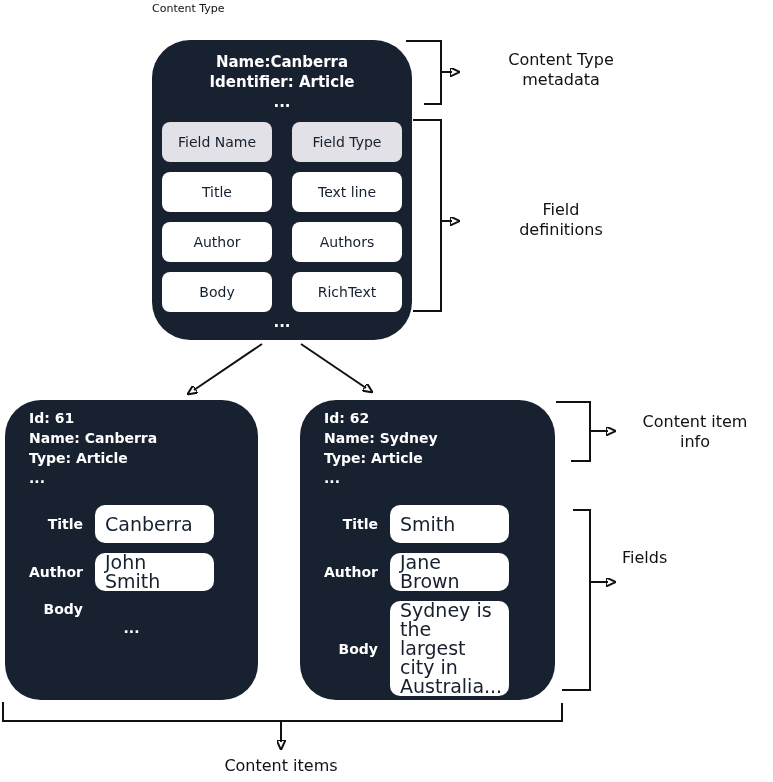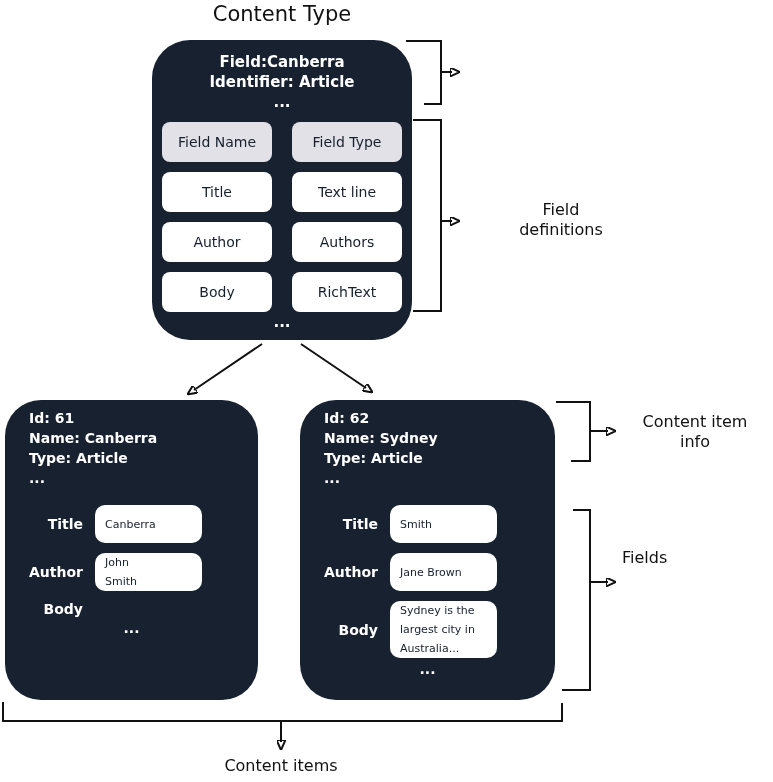--- a/index.html
+++ b/index.html
@@ -11,22 +11,22 @@
   }
   *{box-sizing:border-box;}
   body{margin:0;background:#ffffff;}
   .canvas{
     position:relative;width:773px;height:782px;background:#ffffff;
     font-family:"DejaVu Sans", sans-serif;color:var(--line-color);overflow:hidden;
   }
 
   
   .diagram-title{
-    position:absolute;left:152px;top:2px;width:260px;text-align:center;
-    font-size:21px;font-weight:500;
+    position:absolute;left:152px;top:2px;width:260px;text-align:left;
+    font-size:11px;font-weight:500;
   }
 
   
   .type-box{
     position:absolute;left:152px;top:40px;width:260px;height:300px;
     background:var(--box-bg);border-radius:38px;color:#fff;
   }
   .type-meta{padding-top:12px;text-align:center;font-weight:bold;font-size:15px;line-height:20px;}
   .field-grid{
     display:grid;grid-template-columns:110px 110px;column-gap:20px;row-gap:10px;
@@ -44,23 +44,23 @@
     position:absolute;top:400px;height:300px;background:var(--box-bg);
     border-radius:36px;color:#fff;
   }
   .item-box.first{left:5px;width:253px;}
   .item-box.second{left:300px;width:255px;}
   .item-info{padding:8px 10px 0 24px;font-weight:bold;font-size:14px;line-height:20px;white-space:pre-line;}
   .item-fields{display:flex;flex-direction:column;gap:10px;margin-top:17px;}
   .field-row{display:flex;align-items:center;}
   .field-label{width:90px;padding-right:12px;text-align:right;font-weight:bold;font-size:14px;flex:none;}
   .field-input{
-    width:107px;min-height:38px;display:flex;align-items:center;
+    width:119px;min-height:38px;display:flex;align-items:center;
     background:var(--cell-bg);border-radius:10px;color:var(--cell-text);
-    font-size:11px;line-height:19px;padding:0 10px;white-space:pre-line;
+    font-size:19px;line-height:19px;padding:0 10px;white-space:pre-line;
   }
   .item-ellipsis{text-align:center;font-weight:bold;font-size:14px;margin-top:3px;}
 
   
   .label{position:absolute;font-size:16px;line-height:20px;text-align:center;color:var(--line-color);font-weight:500;}
   .label-metadata{left:481px;top:50px;width:160px;}
   .label-fielddefs{left:501px;top:200px;width:120px;}
   .label-iteminfo{left:630px;top:412px;width:130px;}
   .label-fields{left:622px;top:548px;width:110px;text-align:left;}
   .label-contentitems{left:181px;top:756px;width:200px;}
@@ -71,21 +71,21 @@
 </style>
 </head>
 <body>
 
 <div class="canvas">
 
   <div class="diagram-title">Content Type</div>
 
   <div class="type-box">
     <div class="type-meta">
-      <div>Field:Canberra</div>
+      <div>Name:Canberra</div>
       <div>Identifier: Article</div>
       <div>...</div>
     </div>
     <div class="field-grid">
       <div class="cell header">Field Name</div>
       <div class="cell header">Field Type</div>
       <div class="cell">Title</div>
       <div class="cell">Text line</div>
       <div class="cell">Author</div>
       <div class="cell">Authors</div>
@@ -132,20 +132,21 @@
         <div class="field-input">Jane Brown</div>
       </div>
       <div class="field-row">
         <div class="field-label">Body</div>
         <div class="field-input">Sydney is the largest city in Australia...</div>
       </div>
     </div>
     <div class="item-ellipsis">...</div>
   </div>
 
+  <div class="label label-metadata">Content Type metadata</div>
   <div class="label label-iteminfo">Content item info</div>
   <div class="label label-fielddefs">Field definitions</div>
   <div class="label label-fields">Fields</div>
   <div class="label label-contentitems">Content items</div>
 
   <svg class="connectors" viewBox="0 0 773 782" xmlns="http://www.w3.org/2000/svg">
     <defs>
       <marker id="ah" markerWidth="10" markerHeight="9" refX="2" refY="4.5" orient="auto" markerUnits="userSpaceOnUse">
         <path d="M0 0 L10 4.5 L0 9 Z" fill="#111111" stroke="none"></path>
       </marker>

